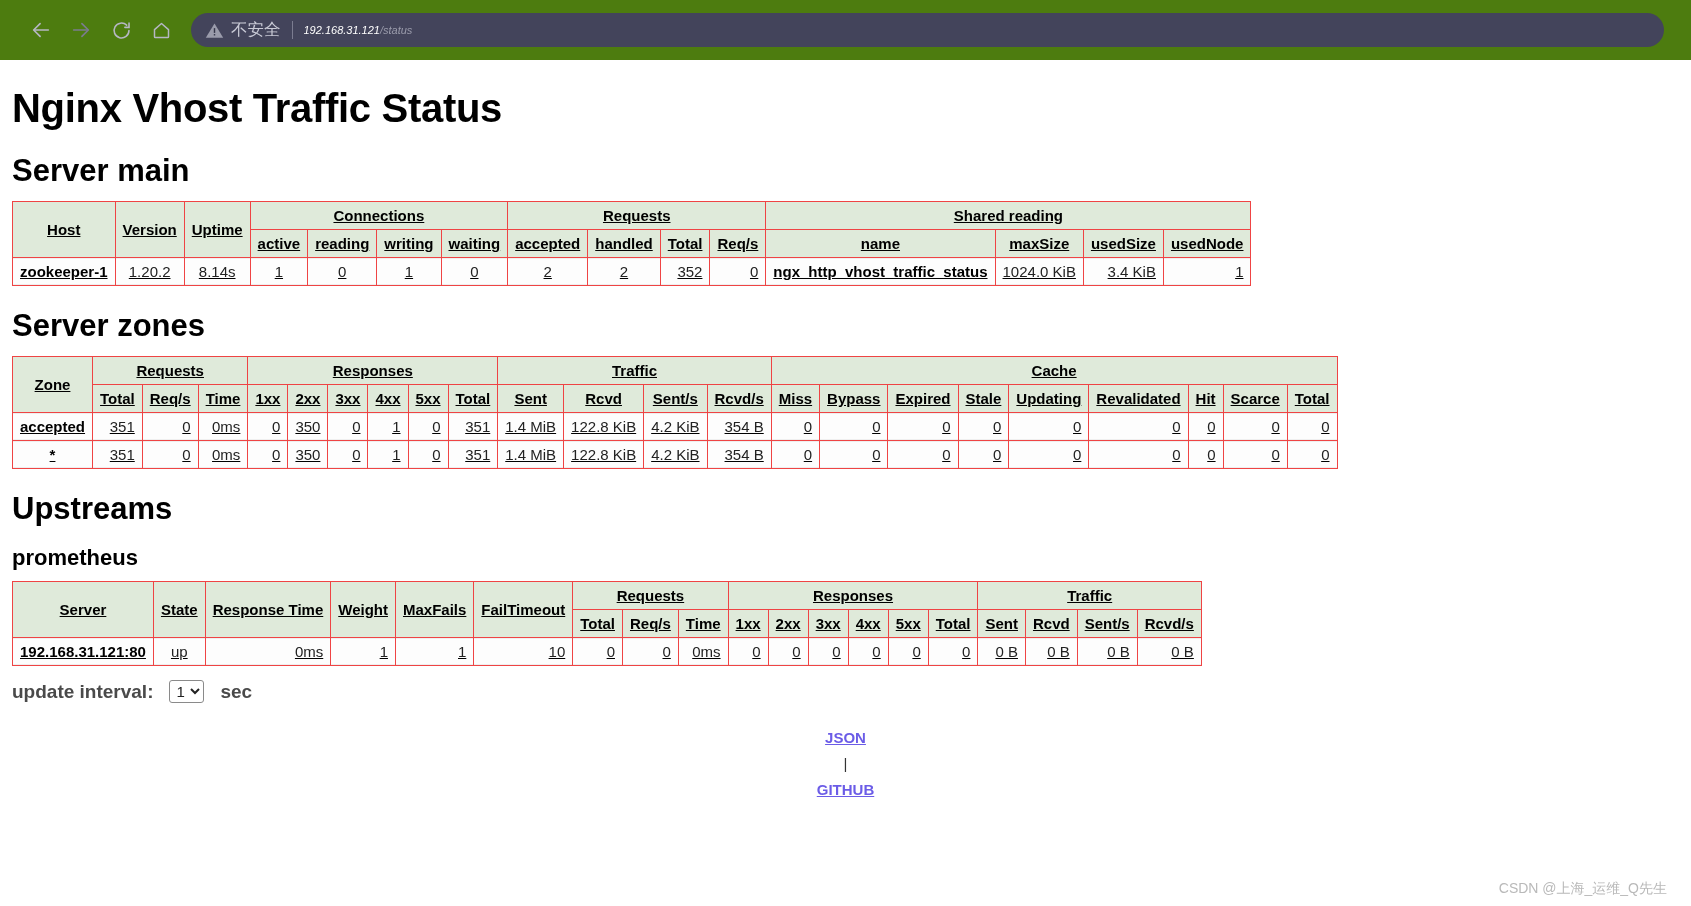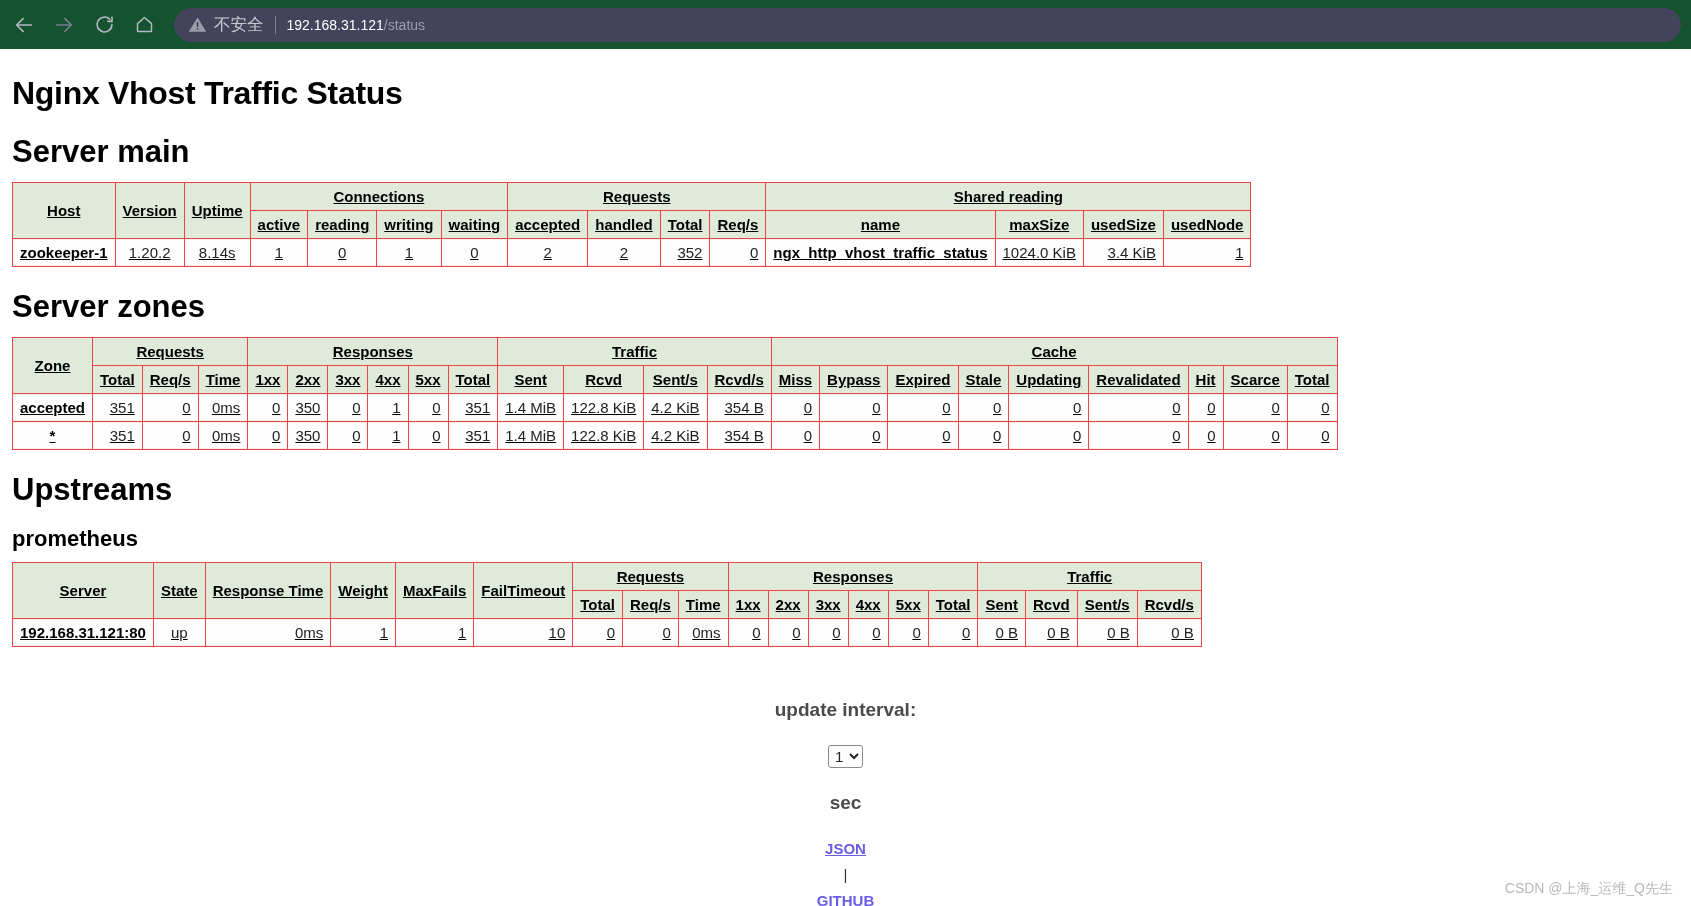--- a/index.html
+++ b/index.html
@@ -12,25 +12,25 @@
     width: 1691px;
     height: 906px;
     overflow: hidden;
     font-family: "Liberation Sans", sans-serif;
     color: #000;
     position: relative;
   }
 
   
   .browser-bar {
-    height: 49px;
-    background: #14532d;
+    height: 60px;
+    background: #4d7c0f;
     display: flex;
     align-items: center;
-    padding: 0 4px;
+    padding: 0 21px;
     box-sizing: border-box;
   }
   .nav-btn {
     width: 40px;
     height: 34px;
     display: flex;
     align-items: center;
     justify-content: center;
     color: #b6b7c4;
     flex: 0 0 auto;
@@ -56,34 +56,35 @@
     white-space: nowrap;
   }
   .omni-sep {
     width: 1px;
     height: 18px;
     background: #7b7c90;
     margin: 0 11px;
     flex: 0 0 auto;
   }
   .url {
-    font-size: 14px;
+    font-size: 11px;
     color: #9b9cac;
     white-space: nowrap;
     overflow: hidden;
+    font-style: italic;
   }
   .url .host { color: #ffffff; }
 
   
   .page {
     padding: 0 12px;
     box-sizing: border-box;
   }
   h1.title {
-    font-size: 32px;
+    font-size: 40px;
     font-weight: bold;
     margin: 26px 0 16px 0;
     letter-spacing: -0.3px;
   }
   h2.section {
     font-size: 31px;
     font-weight: bold;
     margin: 22px 0 12px 0;
   }
   h3.subsection {
@@ -126,28 +127,27 @@
   .tbl-wrap { overflow: visible; }
 
   
   table.nvts tbody td {
     border-top: 1px solid #efefef;
     border-bottom: 1px solid #efefef;
   }
 
   
   .footer-interval {
-    margin-top: 52px;
+    margin-top: 14px;
     font-size: 19px;
     font-weight: bold;
     color: #4a4a4a;
     display: flex;
     align-items: center;
-    gap: 24px;
-    flex-direction: column;
+    gap: 16px;
   }
   .footer-interval select {
     font-family: "Liberation Sans", sans-serif;
     font-size: 15px;
     padding: 1px 2px;
     border: 1px solid #8a8a8a;
     border-radius: 3px;
     background: #fff;
     color: #222;
   }
@@ -164,21 +164,21 @@
     color: #6b5ce7;
     text-decoration: underline;
   }
   .footer-links .bar {
     color: #333;
     font-weight: normal;
   }
 
   .watermark {
     position: absolute;
-    right: 18px;
+    right: 24px;
     bottom: 8px;
     font-size: 14px;
     color: #b9b9b9;
     font-family: "Liberation Sans", sans-serif;
   }
 </style>
 </head>
 <body>
 
 <div class="browser-bar">

